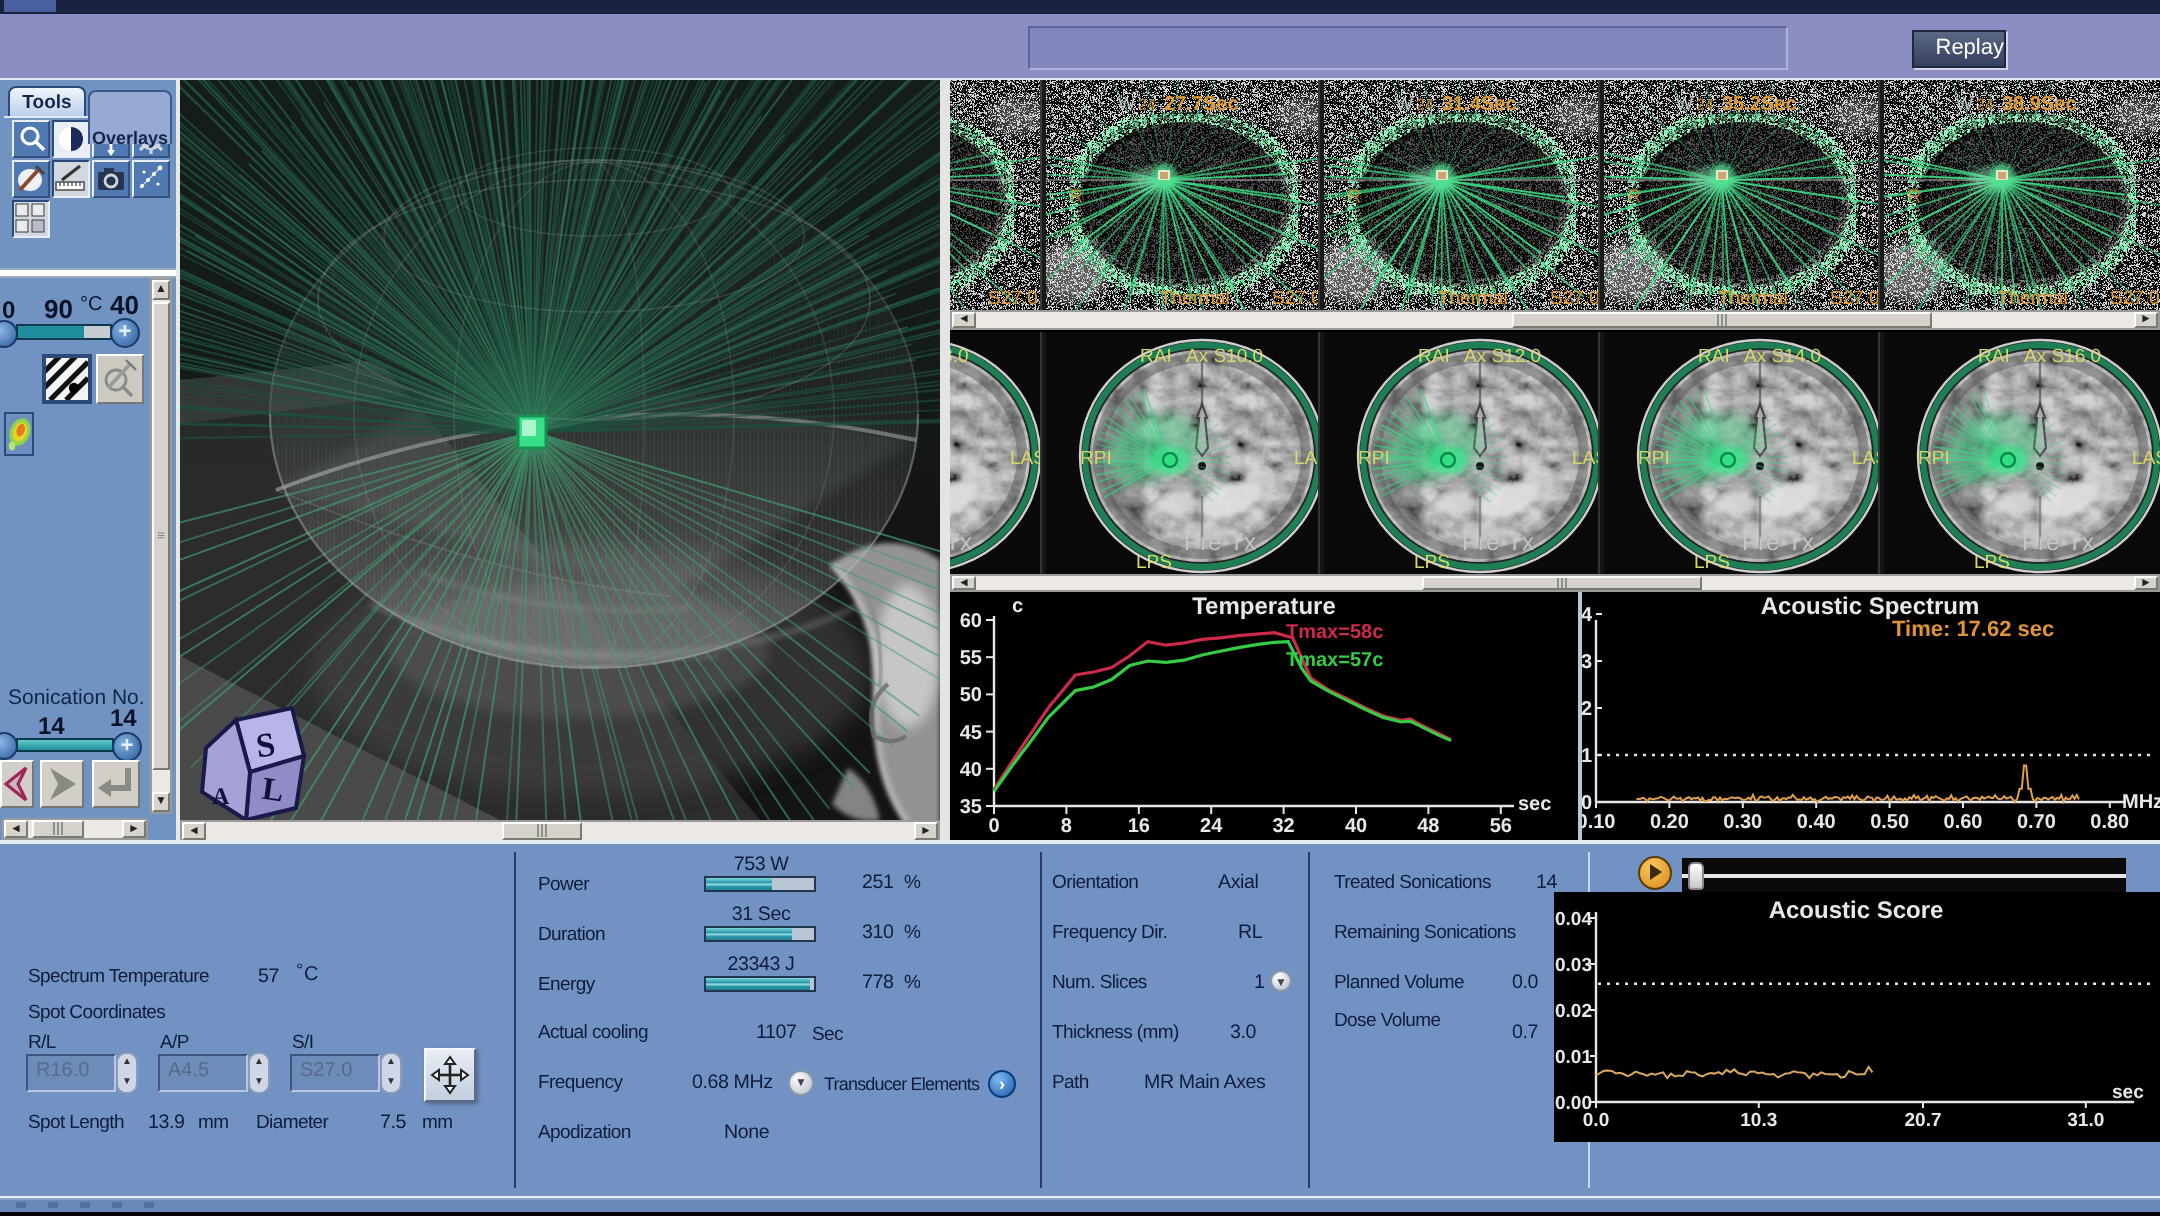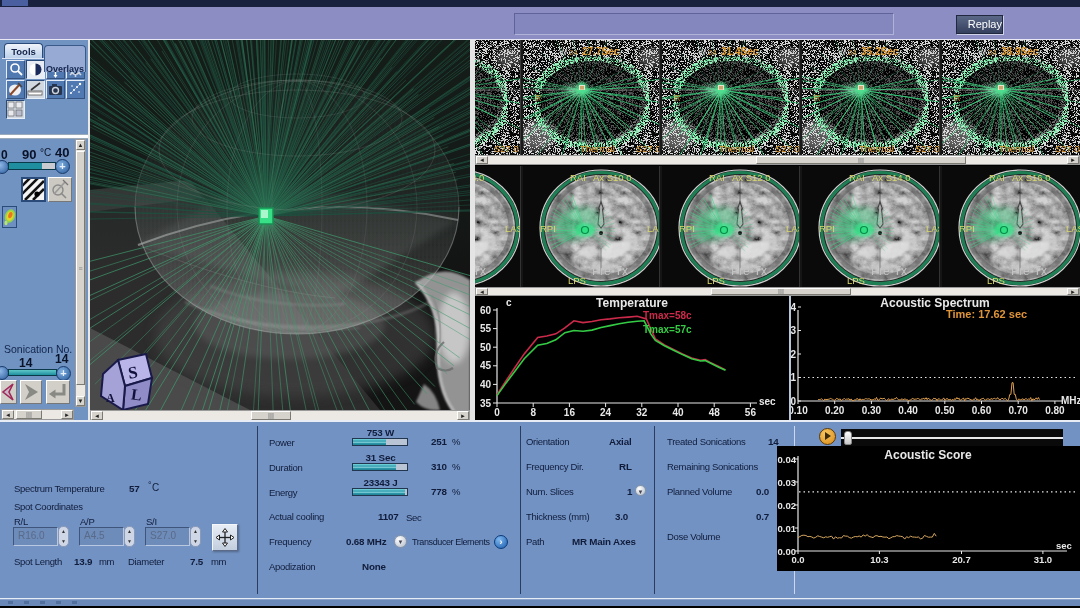--- a/index.html
+++ b/index.html
@@ -1,18 +1,18 @@
 <!DOCTYPE html>
 <html><head><meta charset="utf-8"><style>
 *{margin:0;padding:0;box-sizing:border-box}
 html,body{width:1080px;height:608px;overflow:hidden;background:#000;
  font-family:"Liberation Sans",sans-serif}
 .abs{position:absolute}
 .lbl{position:absolute;font-size:9.5px;letter-spacing:-0.3px;color:#101c3a}
-.val{position:absolute;font-size:9.8px;letter-spacing:-0.2px;font-weight:bold;color:#101c3a}
+.val{position:absolute;font-size:9.8px;letter-spacing:-0.2px;font-weight:normal;color:#101c3a}
 .sbtn{position:absolute;background:#d6d3cc;border:1px solid;border-color:#fff #7a7a72 #7a7a72 #fff;
  display:flex;align-items:center;justify-content:center;overflow:hidden}
 .arr{font-size:6px;color:#222;line-height:1}
 .grip{font-size:7px;color:#888;line-height:1;font-weight:bold}
 .field{position:absolute;height:19px;background:#6d8cba;border:1px solid;
  border-color:#40557b #b9c7e0 #b9c7e0 #40557b;color:#5a6a88;font-size:10px;
  padding:2px 0 0 4px}
 .spin{position:absolute;width:11px;height:21px;background:#cfd6e6;border:1px solid #8a9ab8;
  border-radius:5px;display:flex;flex-direction:column;align-items:center;justify-content:space-between;
  padding:2px 0;font-size:5px;color:#333;line-height:1}
@@ -1489,21 +1489,21 @@
 <div class="lbl" style="left:526px;top:511px">Thickness (mm)</div>
 <div class="val" style="left:615px;top:511px">3.0</div>
 <div class="lbl" style="left:526px;top:536px">Path</div>
 <div class="val" style="left:572px;top:536px">MR Main Axes</div>
 <div class="abs" style="left:635px;top:485px;width:11px;height:11px;border-radius:50%;background:radial-gradient(circle at 35% 30%,#fff,#b0bac8);border:1px solid #8a96a8;font-size:6px;color:#445;text-align:center;line-height:12px">▼</div>
 <div class="lbl" style="left:667px;top:436px">Treated Sonications</div>
 <div class="val" style="left:768px;top:436px">14</div>
 <div class="lbl" style="left:667px;top:461px">Remaining Sonications</div>
 <div class="lbl" style="left:667px;top:486px">Planned Volume</div>
 <div class="val" style="left:756px;top:486px">0.0</div>
-<div class="lbl" style="left:667px;top:531px">Dose Volume</div>
+<div class="lbl" style="left:667px;top:505px">Dose Volume</div>
 <div class="val" style="left:756px;top:511px">0.7</div>
 <div class="abs" style="left:819px;top:428px;width:17px;height:17px;border-radius:50%;background:radial-gradient(circle at 38% 32%,#f8c860,#d88818);border:1.5px solid #5a3a08"><svg width="14" height="14">
       <polygon points="5,3 11,7 5,11" fill="#3a2a08"></polygon>
     </svg></div>
 <div class="abs" style="left:841px;top:429px;width:222px;height:18px;background:#0a0a0a">
     <div style="position:absolute;left:0;top:8px;width:100%;height:2px;background:#e8e8e8"></div>
     <div style="position:absolute;left:3px;top:2px;width:8px;height:14px;background:linear-gradient(#ffffff,#c8c8c8);border-radius:3px 3px 2px 2px;border:1px solid #888"></div>
   </div>
 <svg style="position:absolute;left:777px;top:446px;width:303px;height:125px" viewBox="0 0 303 125">
     <rect width="303" height="125" fill="#000"></rect>

